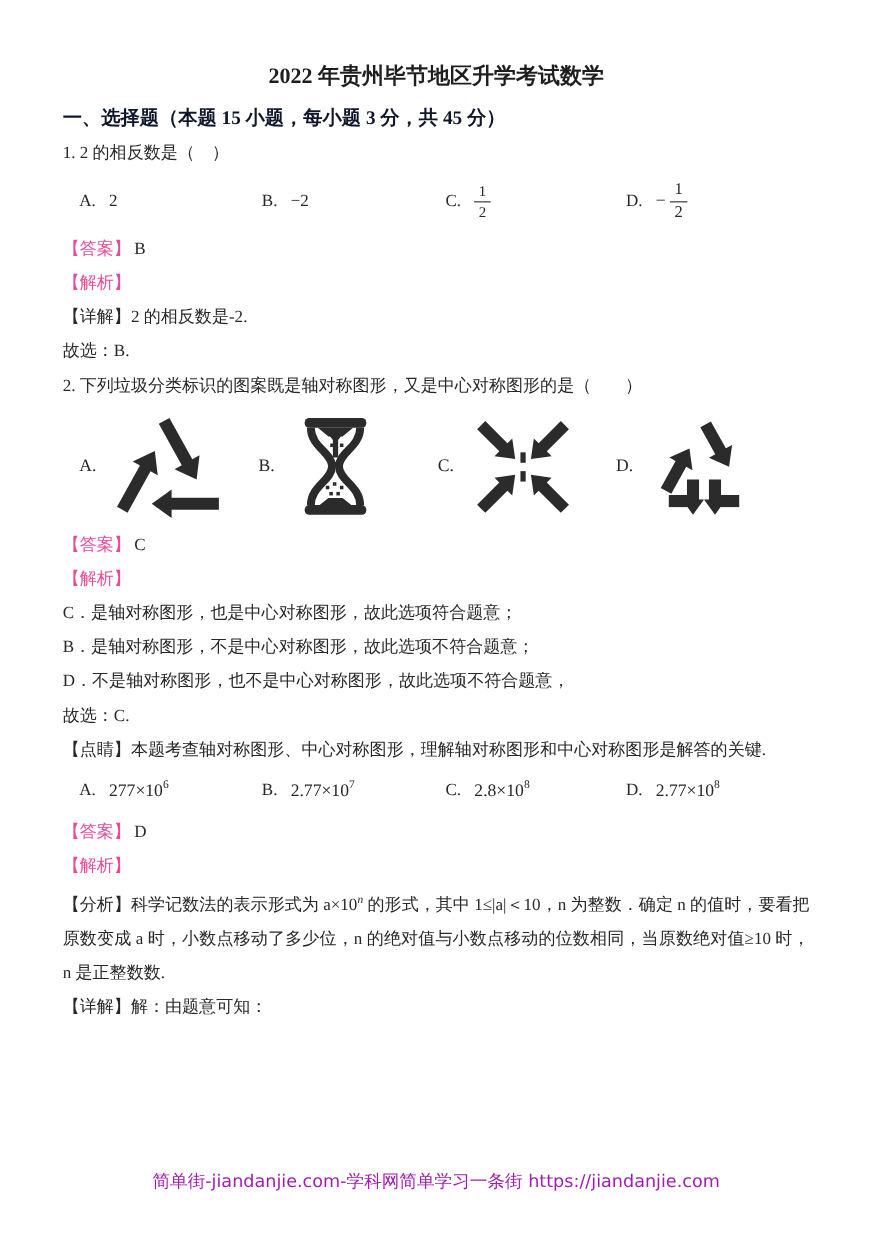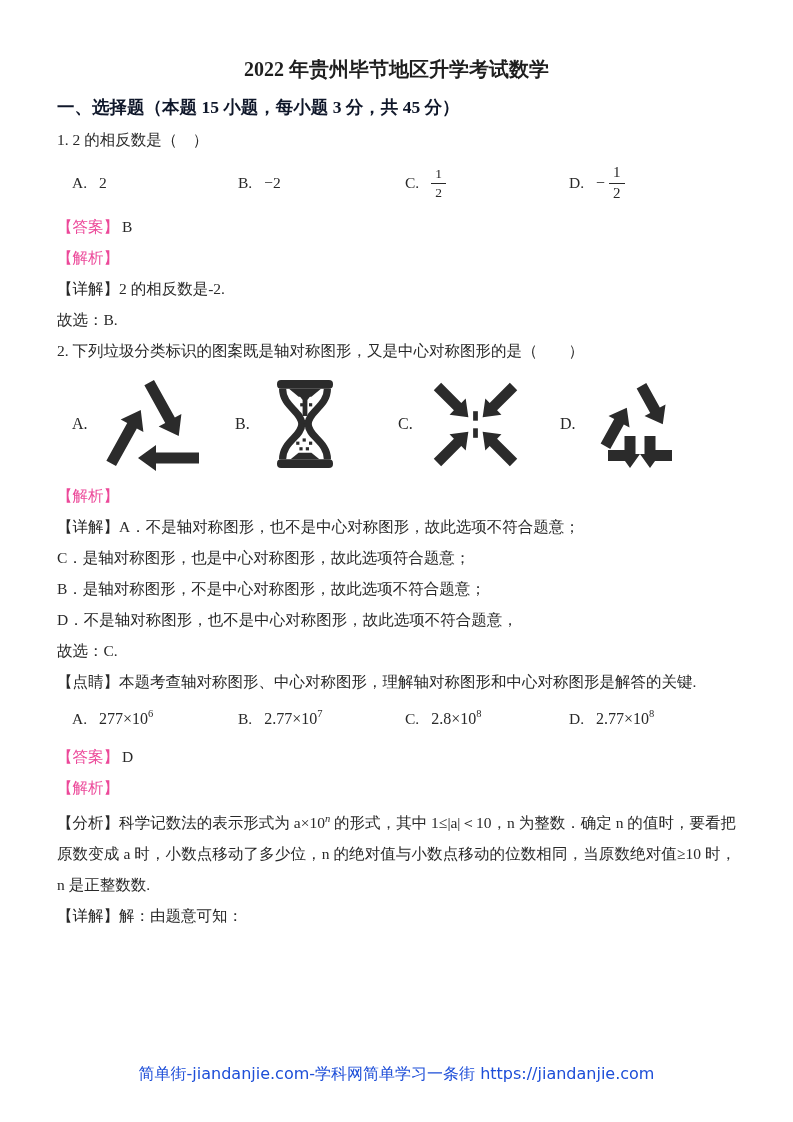--- a/index.html
+++ b/index.html
@@ -28,21 +28,21 @@
   .sci sup{ font-size:10.5px; position:relative; top:-1px; }
   .icons-row{ display:flex; align-items:center; padding-left:15px; height:112px; margin-top:2px; }
   .icell{ display:flex; align-items:center; }
   .i1{ width:163px; } .i2{ width:163px; } .i3{ width:162px; } .i4{ flex:1; }
   .icell .olabel{ width:24px; margin-right:6px; }
   .icon svg{ display:block; }
   .supn{ font-size:10.5px; font-style:italic; }
   .footer{
     position:absolute; left:0; top:1062px; width:100%; text-align:center;
     font-family:"DejaVu Sans","Liberation Sans",sans-serif;
-    font-size:16px; line-height:24px; color:#1d4ed8;
+    font-size:16px; line-height:24px; color:#a21caf;
   }
 </style>
 </head>
 <body>
 
 <div class="page">
 
   <h1 class="title">2022 年贵州毕节地区升学考试数学</h1>
   <h2 class="section">一、选择题（本题 15 小题，每小题 3 分，共 45 分）</h2>
 
@@ -131,22 +131,22 @@
           <polygon points="-30,-5.5 -2,-5.5 -2,-12 14,0 -2,12 -2,5.5 -30,5.5" transform="translate(66,38) rotate(61)"></polygon>
           <polygon points="-30,-5.5 -2,-5.5 -2,-12 14,0 -2,12 -2,5.5 -30,5.5" transform="translate(30,46) rotate(-61)"></polygon>
           <polygon points="-20,-5.5 -2,-5.5 -2,-10 12,0 -2,10 -2,5.5 -20,5.5" transform="translate(40,82) rotate(90)"></polygon>
           <polygon points="-20,-5.5 -2,-5.5 -2,-10 12,0 -2,10 -2,5.5 -20,5.5" transform="translate(60,82) rotate(90)"></polygon>
           <rect x="18" y="76" width="17" height="11"></rect>
           <rect x="65" y="76" width="17" height="11"></rect>
         </svg>
       </span>
     </div>
   </div>
+  <p><span class="mk-blue">【答案】</span><span class="ansletter">C</span></p>
   <p><span class="mk-blue">【解析】</span></p>
-  <p><span>【详解】</span><span>A．不是轴对称图形，也不是中心对称图形，故此选项不符合题意；</span></p>
   <p>C．是轴对称图形，也是中心对称图形，故此选项符合题意；</p>
   <p>B．是轴对称图形，不是中心对称图形，故此选项不符合题意；</p>
   <p>D．不是轴对称图形，也不是中心对称图形，故此选项不符合题意，</p>
   <p>故选：C.</p>
   <p><span>【点睛】</span><span>本题考查轴对称图形、中心对称图形，理解轴对称图形和中心对称图形是解答的关键.</span></p>
 
   <div class="opt-row q3-row">
     <div class="opt c1">
       <span class="olabel">A.</span>
       <span class="sci"><span>277×10</span><sup>6</sup></span>

